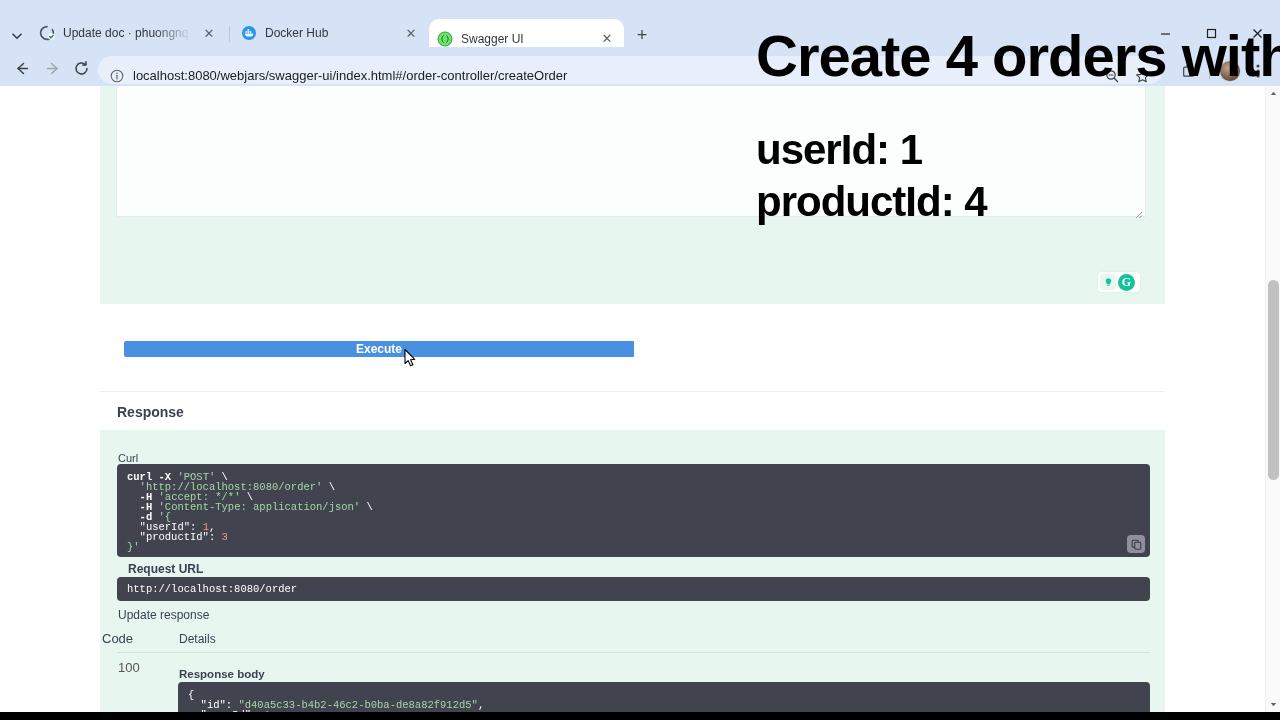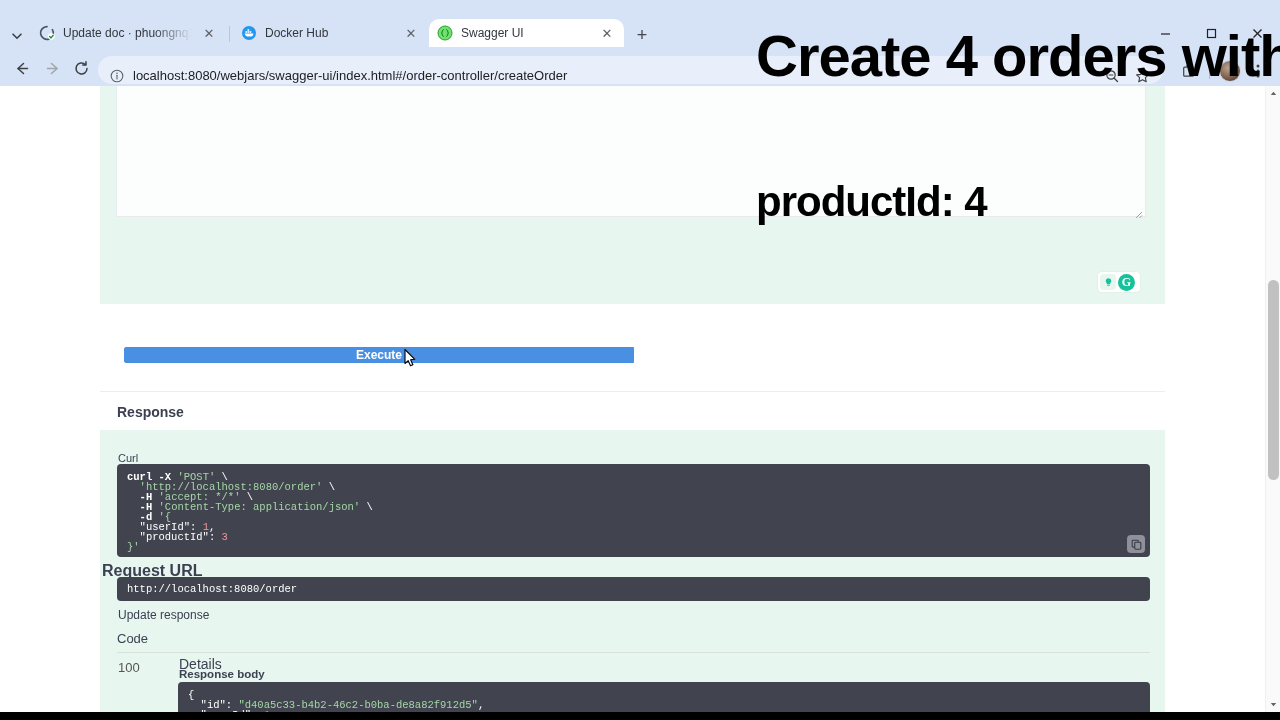--- a/index.html
+++ b/index.html
@@ -22,21 +22,21 @@
     display: flex; align-items: center; justify-content: center; border-radius: 50%;
   }
   .tabstrip-list-btn svg { display: block; }
 
   .tab {
     position: absolute; top: 19px; height: 28px;
     display: flex; align-items: center; border-radius: 10px 10px 0 0;
     padding: 0 8px; gap: 8px; overflow: hidden;
   }
   .tab.inactive { background: transparent; }
-  .tab.active { background: #ffffff; box-shadow: 0 0 0 0 rgba(0,0,0,0); }
+  .tab.active { background: #ffffff; box-shadow: 0 0 0 0 rgba(0,0,0,0); align-items: flex-end; }
   .tab-fav { width: 16px; height: 16px; flex: 0 0 16px; position: relative; }
   .tab-title {
     font-size: 12px; color: #31373d; white-space: nowrap; overflow: hidden;
     flex: 1 1 auto; line-height: 16px;
   }
   .tab.inactive .tab-title {
     -webkit-mask-image: linear-gradient(to right, #000 70%, transparent 100%);
     mask-image: linear-gradient(to right, #000 70%, transparent 100%);
   }
   .tab-close {
@@ -93,21 +93,21 @@
   .txt-resize { position: absolute; right: 2px; bottom: 1px; width: 10px; height: 10px; color: #9aa0a6; }
 
   .grammarly {
     position: absolute; left: 1098px; top: 186px; width: 42px; height: 20px;
     background: #ffffff; border-radius: 4px; display: flex; align-items: center; gap: 2px;
     padding: 0 2px; box-shadow: 0 0 2px rgba(0,0,0,.08);
   }
   .gm-bulb { width: 16px; height: 16px; border-radius: 4px; background: #e7f6ef; display:flex; align-items:center; justify-content:center; }
   .gm-g { width: 17px; height: 17px; border-radius: 50%; background: #15c39a; display:flex; align-items:center; justify-content:center; color:#fff; font-size: 12px; font-weight: bold; font-family: "Liberation Serif", serif; }
 
-  .btn-row { position: absolute; left: 124px; top: 261px; width: 1018px; height: 16px; display: flex; }
+  .btn-row { position: absolute; left: 124px; top: 255px; width: 1018px; height: 16px; display: flex; }
   .btn-execute {
     flex: 0 0 510px; background: #4990e2; border: 1px solid #4990e2; color: #fff;
     font-size: 12px; display: flex; align-items: center; justify-content: center; font-weight: bold;
     border-radius: 2px 0 0 2px;
   }
   .btn-clear {
     flex: 1 1 auto; background: #f7faf9; border: 1px solid #8a9b94; border-left: none;
     color: #3b4151; font-size: 12px; display: flex; align-items: center; justify-content: center;
     border-radius: 0 2px 2px 0;
   }
@@ -345,27 +345,27 @@
   <span class="key">"userId"</span>: <span class="num">1</span>,
   <span class="key">"productId"</span>: <span class="num">3</span>
 <span class="str">}'</span></div>
         <div class="copy-btn" style="left:1127px; top:449px;">
           <svg width="11" height="11" viewBox="0 0 12 12">
               <rect x="1.3" y="1.3" width="6.6" height="7.6" rx="1" stroke="#3b3d46" stroke-width="1.2" fill="none"></rect>
               <rect x="4.1" y="3.5" width="6.6" height="7.6" rx="1" stroke="#3b3d46" stroke-width="1.2" fill="#8f9099"></rect>
             </svg>
         </div>
 
-        <div class="lbl lbl-bold" style="left:102px; top:476px; font-size:16px;">Request URL</div>
+        <div class="lbl lbl-bold" style="left:128px; top:476px; font-size:12px;">Request URL</div>
         <div class="code-dark" style="left:117px; top:491px; width:1033px; height:24px; line-height:11px; padding-top:7px;">http://localhost:8080/order</div>
 
         <div class="lbl" style="left:118px; top:522px; font-size:12px;">Update response</div>
 
-        <div class="lbl" style="left:117px; top:545px; font-size:13px;">Code</div>
-        <div class="lbl" style="left:179px; top:546px; font-size:14px;margin-top:24px;">Details</div>
+        <div class="lbl" style="left:102px; top:545px; font-size:13px;">Code</div>
+        <div class="lbl" style="left:179px; top:546px; font-size:12px;">Details</div>
         <div class="hr-line" style="left:117px; top:566px; width:1033px;"></div>
 
         <div class="lbl" style="left:118px; top:574px; font-size:13px; color:#555;">100</div>
         <div class="lbl lbl-bold" style="left:179px; top:582px; font-size:11.5px;">Response body</div>
 
         <div class="code-dark" style="left:178px; top:596px; width:972px; height:78px;">{
   <span class="key">"id"</span>: <span class="str">"d40a5c33-b4b2-46c2-b0ba-de8a82f912d5"</span>,
   <span class="key">"userId"</span>: <span class="num">1</span>,
   : ,
   : ,
@@ -384,16 +384,17 @@
       <div class="sb-thumb"></div>
       <div class="sb-arrow" style="bottom:0;">
         <svg width="7" height="7" viewBox="0 0 7 7">
             <path d="M0.8 2 L3.5 5.2 L6.2 2 Z" fill="#5f6368"></path>
           </svg>
       </div>
     </div>
   </div>
 
   <div class="overlay-caption" id="cap-line1">Create 4 orders with</div>
+  <div class="overlay-caption" id="cap-line2">userId: 1</div>
   <div class="overlay-caption" id="cap-line3">productId: 4</div>
 
   <div class="bottom-bar"></div>
 </div>
 
 </body></html>

